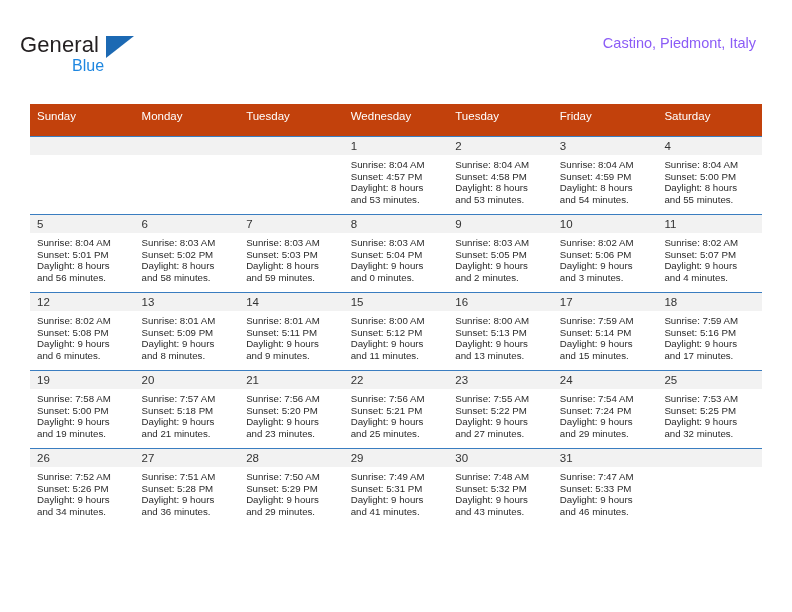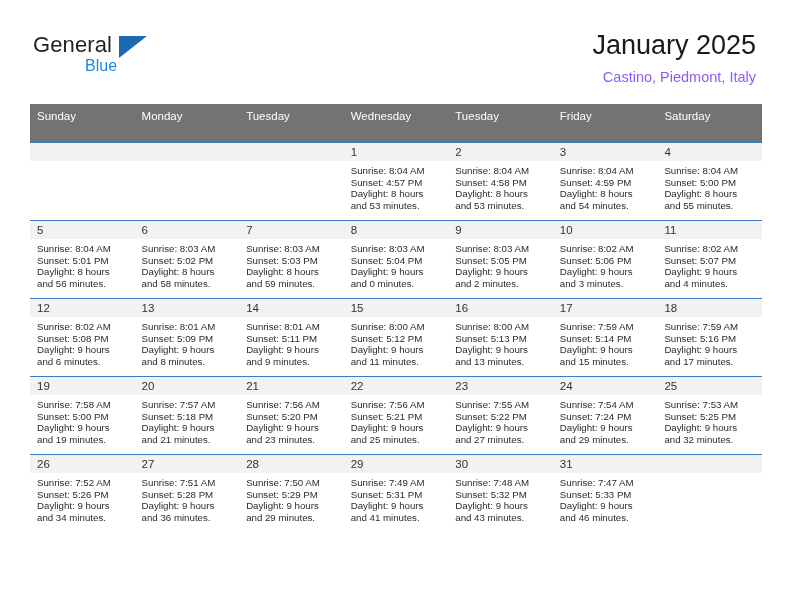--- a/index.html
+++ b/index.html
@@ -26,21 +26,21 @@
   .masthead {
     position: absolute;
     left: 0;
     top: 0;
     width: 792px;
     height: 104px;
   }
 
   .logo {
     position: absolute;
-    left: 33px;
+    left: 20px;
     top: 32px;
     width: 200px;
     height: 56px;
   }
   .logo-general {
     position: absolute;
     left: 0;
     top: 0;
     font-size: 22px;
     letter-spacing: 0.1px;
@@ -90,26 +90,26 @@
   .calendar {
     position: absolute;
     left: 30px;
     top: 104px;
     width: 732px;
     border-collapse: collapse;
     table-layout: fixed;
   }
 
   .calendar th {
-    background: #737373;
+    background: #c2410c;
     color: #ffffff;
     font-size: 11.5px;
     font-weight: normal;
     text-align: left;
-    padding: 5px 0 20px 7px;
+    padding: 5px 0 14px 7px;
     height: 13px;
     vertical-align: middle;
   }
 
   .calendar td {
     width: 104.57px;
     vertical-align: top;
     padding: 0;
     border-top: 1px solid #3a7dc0;
     height: 77px;
@@ -144,21 +144,20 @@
 
   <div class="masthead">
 
     <div class="logo">
       <span class="logo-general">General</span>
       <span class="logo-tri"></span>
       <span class="logo-blue">Blue</span>
     </div>
 
     <div class="title-block">
-      <div class="cal-title">January 2025</div>
       <div class="cal-subtitle">Castino, Piedmont, Italy</div>
     </div>
 
   </div>
 
   <table class="calendar">
     <thead>
       <tr>
         <th>Sunday</th>
         <th>Monday</th>

